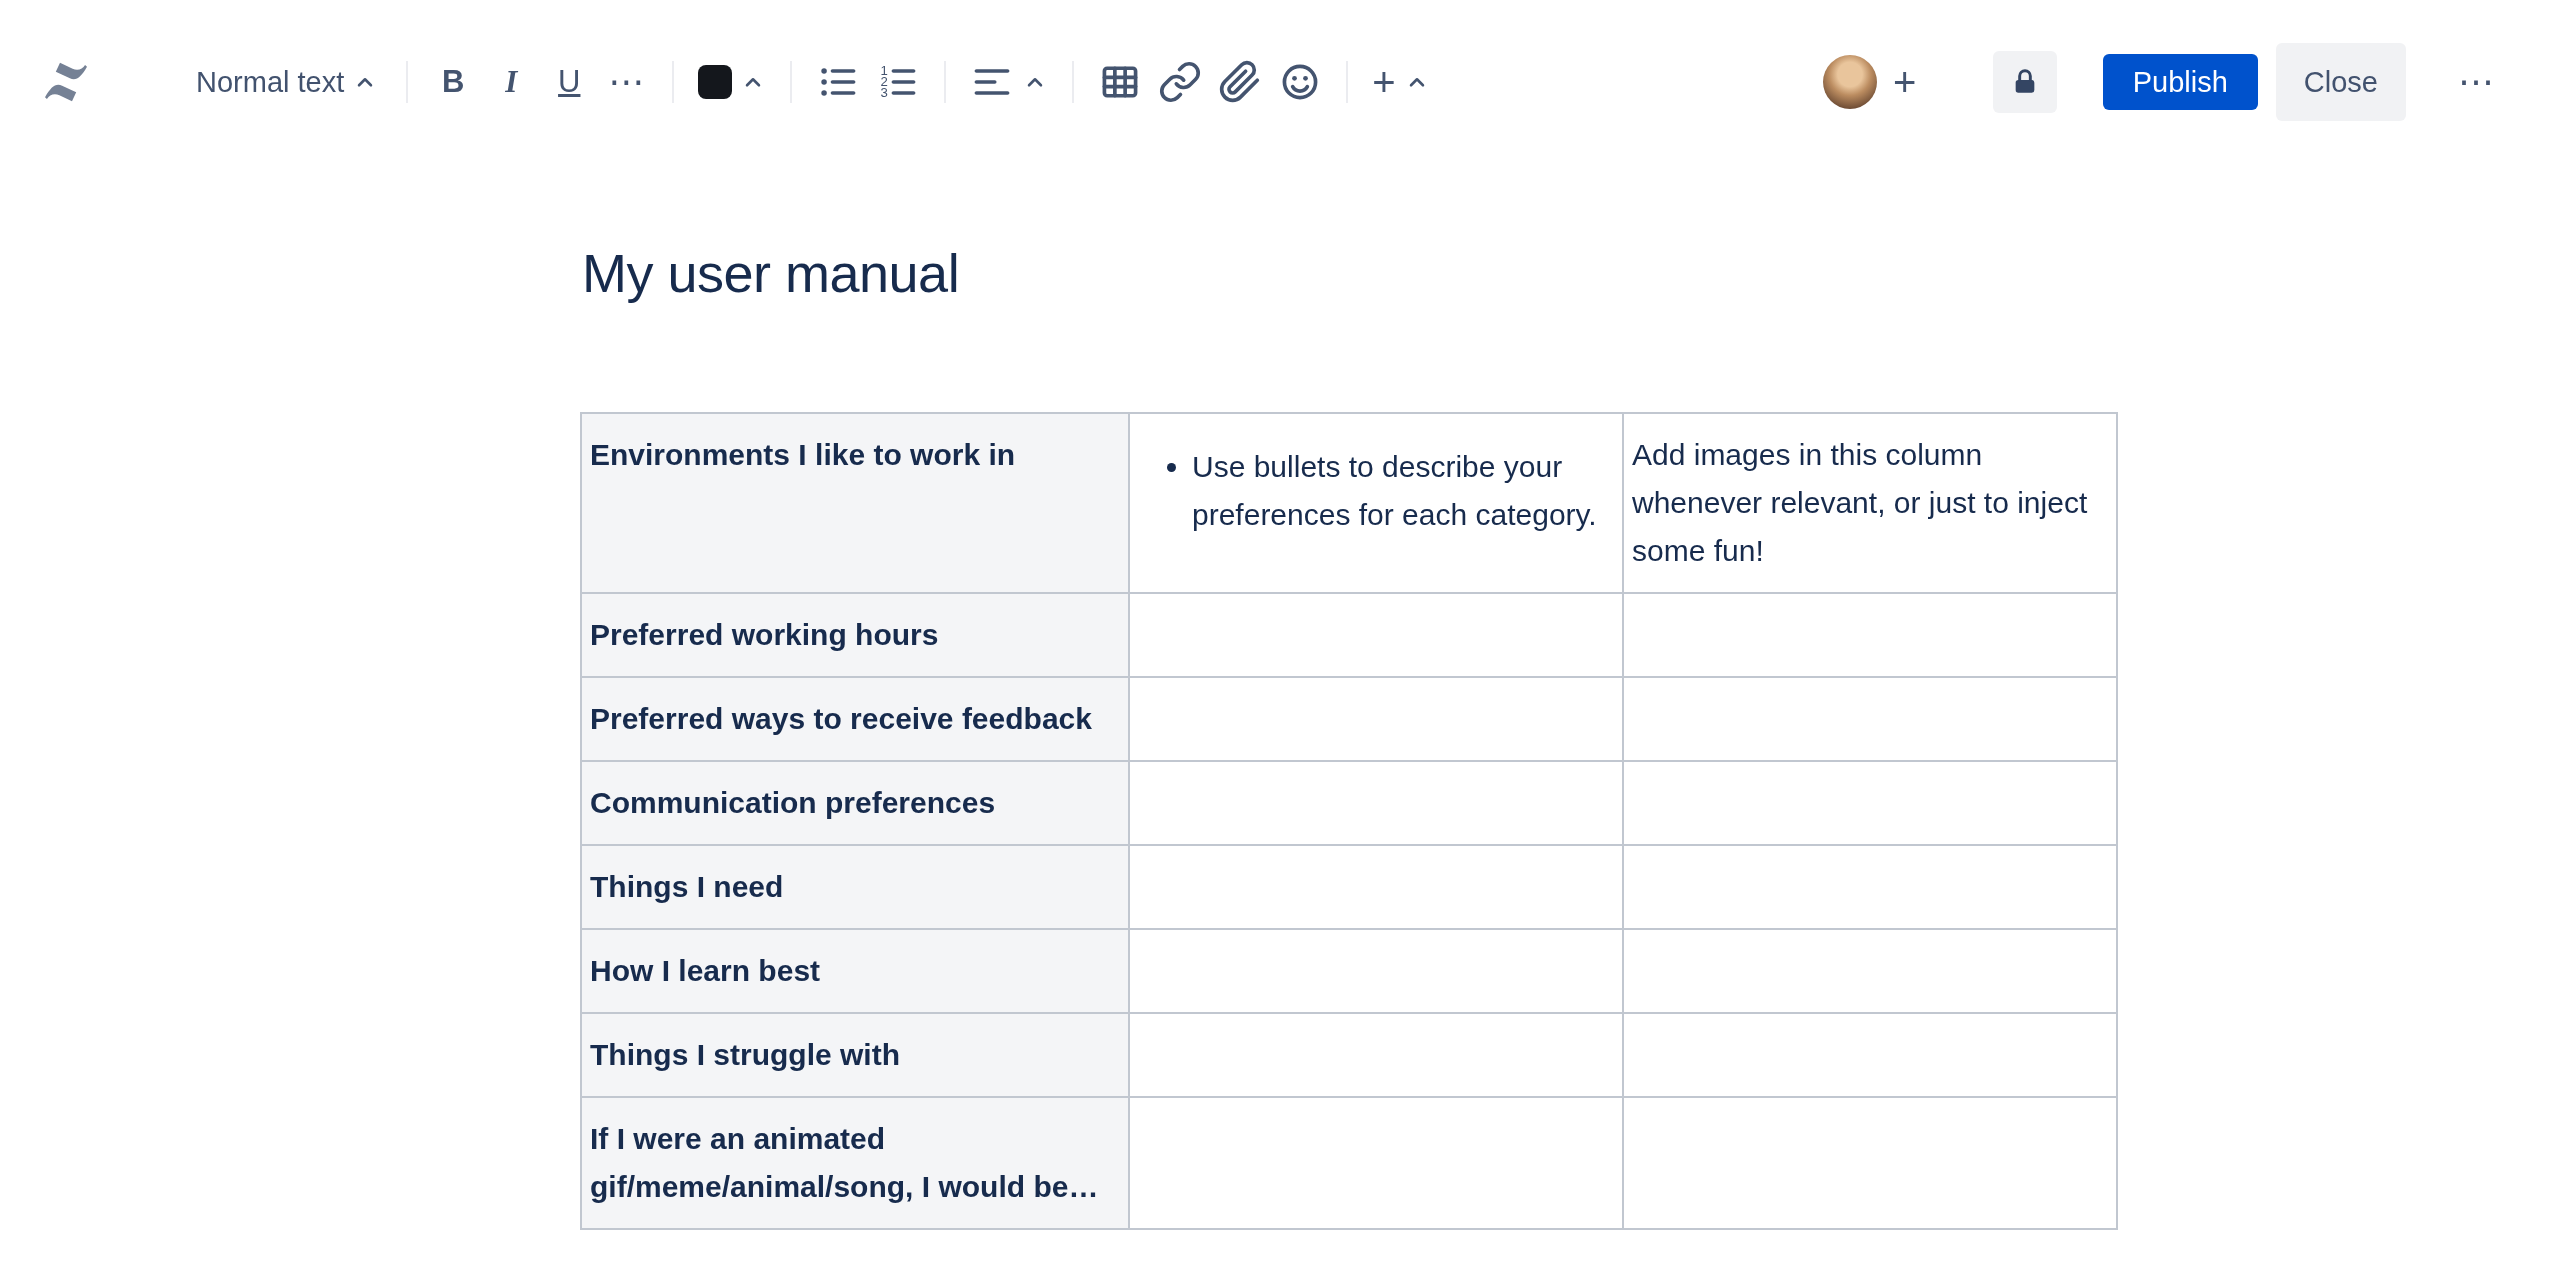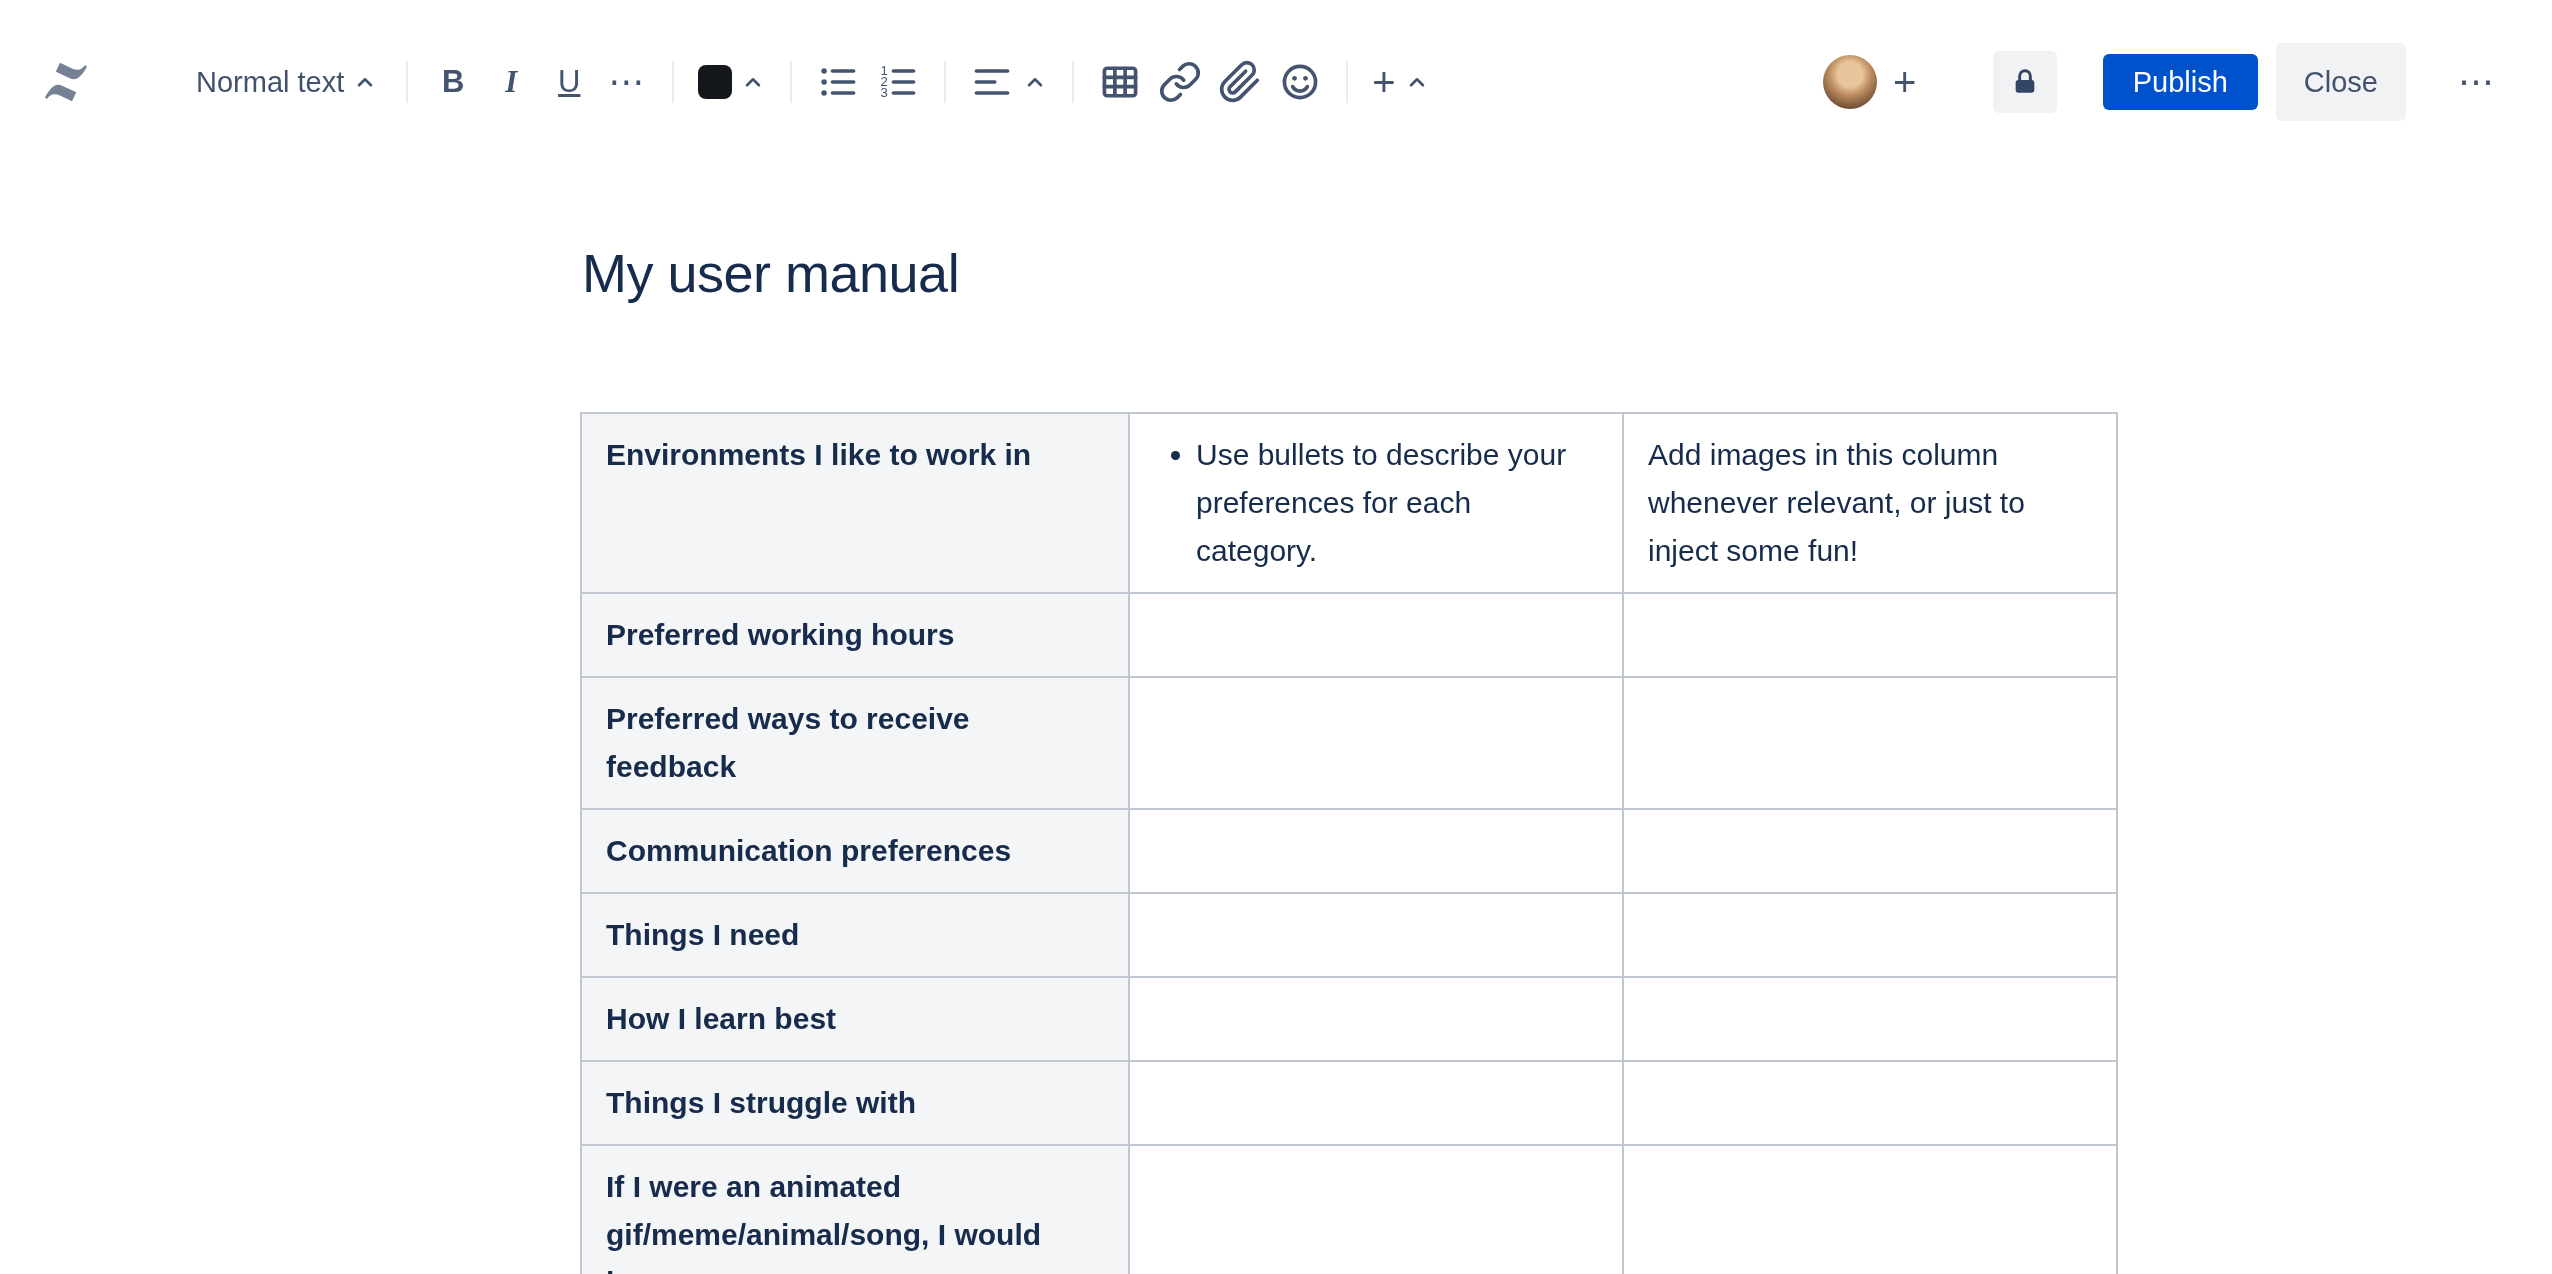--- a/index.html
+++ b/index.html
@@ -108,31 +108,31 @@
 
   table.user-manual {
     border-collapse: collapse;
     table-layout: fixed;
     width: 1536px;
     margin-top: 106px;
   }
   table.user-manual td {
     border: 2px solid #c1c7d0;
     vertical-align: top;
-    padding: 17px 24px;
+    padding: 17px 8px;
     font-size: 30px;
     line-height: 48px;
     color: #172b4d;
   }
   td.label-cell { background: #f4f5f7; font-weight: 700; padding-right: 14px; }
   tr.row-head  { height: 170px; }
   tr.row-std   { height: 81px; }
   tr.row-tall  { height: 113px; }
   td .cell-bullets { margin: 0; padding-left: 42px; }
-  td .cell-bullets li { margin: 0; }
+  td .cell-bullets li { margin: 12px; }
 </style>
 </head>
 <body>
 
 <header class="toolbar">
   <div class="tb-left">
     <button class="logo-btn">
       <svg width="54" height="54" viewBox="0 0 32 32">
         <path fill="#758195" d="M2 26.2 C6 19.2 9.2 16.6 13.4 18.5 L22.8 22.9 20 28.8 11.6 24.9 C8 23.3 5 24.7 3.3 27.4 Z"></path>
         <path fill="#758195" d="M30 5.8 C26 12.8 22.8 15.4 18.6 13.5 L9.2 9.1 12 3.2 20.4 7.1 C24 8.7 27 7.3 28.7 4.6 Z"></path>

